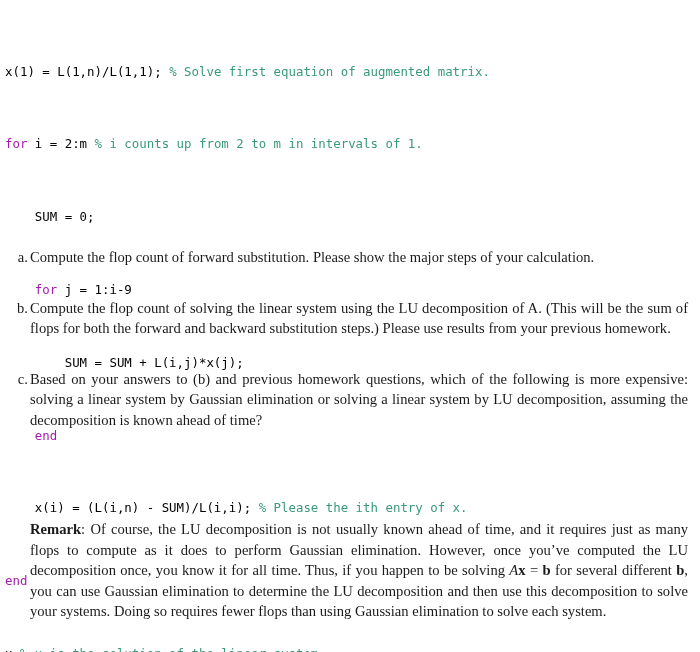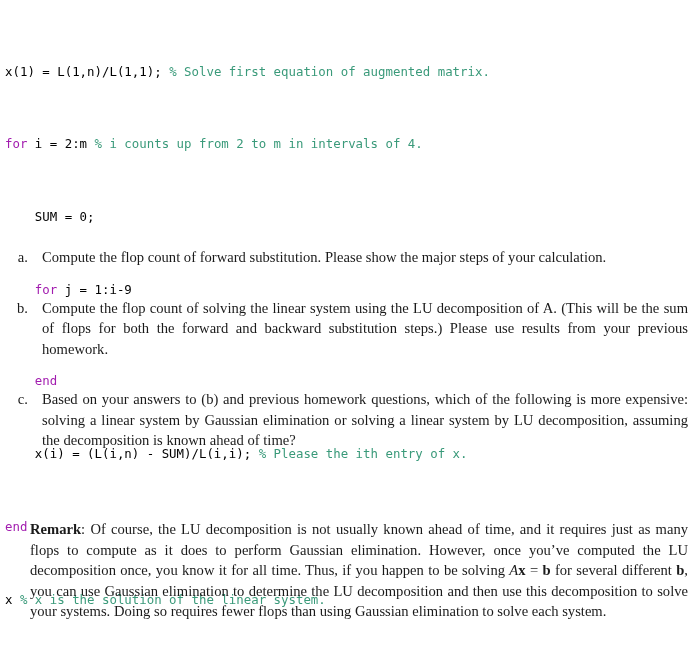--- a/index.html
+++ b/index.html
@@ -59,21 +59,20 @@
     position: absolute;
     left: 8px;
     top: 0;
     width: 20px;
     text-align: right;
     font-size: 14.6px;
     line-height: 20.5px;
   }
   .list-item .item-body {
     display: block;
-    margin-left: 12px;
   }
 
   
   #remark-block {
     position: absolute;
     left: 30px;
     top: 519px;
     width: 658px;
     font-size: 14.6px;
     line-height: 20.6px;
@@ -84,26 +83,27 @@
   .mathvar  { font-style: italic; }
   .mathbold { font-weight: bold; font-style: normal; }
 </style>
 </head>
 <body>
 
 <div id="code-listing">
 
   <div class="code-line"><span class="tok-plain">x(1) = L(1,n)/L(1,1); </span><span class="tok-comment">% Solve first equation of augmented matrix.</span></div>
 
-  <div class="code-line"><span class="tok-keyword">for</span><span class="tok-plain"> i = 2:m </span><span class="tok-comment">% i counts up from 2 to m in intervals of 4.</span></div>
+  <div class="code-line"><span class="tok-keyword">for</span><span class="tok-plain"> i = 2:m </span><span class="tok-comment">% i counts up from 2 to m in intervals of 1.</span></div>
 
   <div class="code-line"><span class="tok-plain">    SUM = 0;</span></div>
 
   <div class="code-line"><span class="tok-plain">    </span><span class="tok-keyword">for</span><span class="tok-plain"> j = 1:i-9</span></div>
 
+  <div class="code-line"><span class="tok-plain">        SUM = SUM + L(i,j)*x(j);</span></div>
 
   <div class="code-line"><span class="tok-plain">    </span><span class="tok-keyword">end</span></div>
 
   <div class="code-line"><span class="tok-plain">    x(i) = (L(i,n) - SUM)/L(i,i); </span><span class="tok-comment">% Please the ith entry of x.</span></div>
 
   <div class="code-line"><span class="tok-keyword">end</span></div>
 
   <div class="code-line"><span class="tok-plain">x </span><span class="tok-comment">% x is the solution of the linear system.</span></div>
 
 </div>

